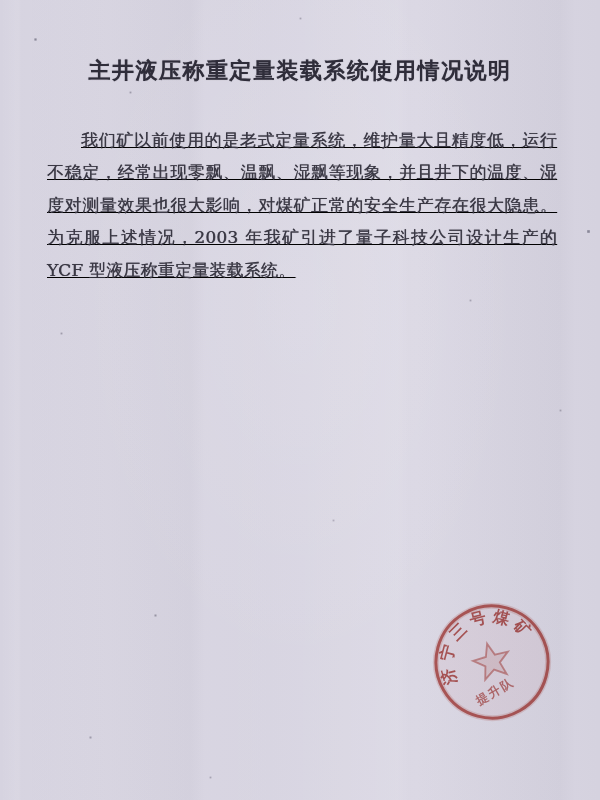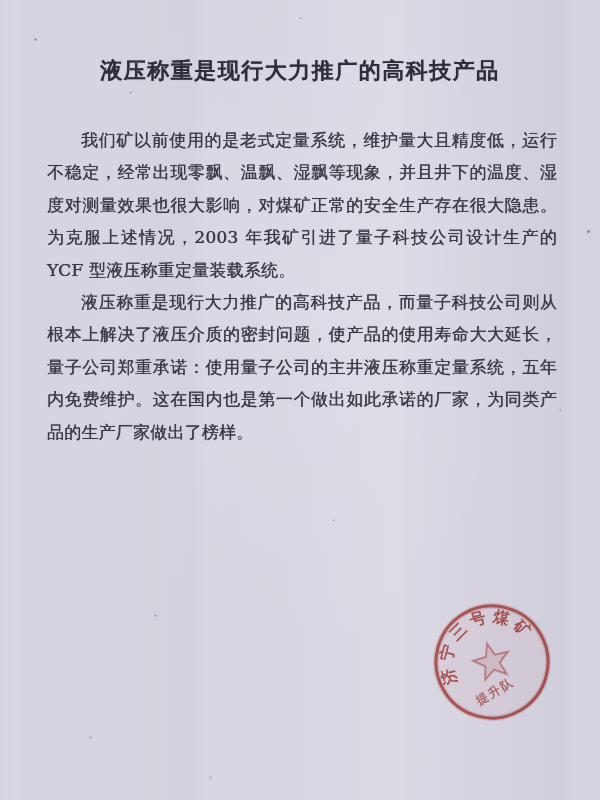--- a/index.html
+++ b/index.html
@@ -57,20 +57,21 @@
     color: #2f2d3a;
     filter: blur(0.35px);
     text-shadow: 0 0 0.8px rgba(47,45,58,0.55);
   }
   .content {
     position: absolute;
     left: 47px;
     right: 43px;
     top: 124px;
     filter: blur(0.3px);
+    text-decoration: underline;
   }
   .content p {
     margin: 0;
     text-indent: 2em;
     font-size: 17px;
     line-height: 32.4px;
     text-align: justify;
     letter-spacing: 0.2px;
     color: #3a3844;
     text-shadow: 0.35px 0 0 rgba(58,56,68,0.75), 0 0 1px rgba(58,56,68,0.30);
@@ -115,25 +116,24 @@
     fill: rgba(178,54,48,0.70);
   }
 </style>
 </head>
 <body>
 
 <div class="page">
   <div class="scan-bands"></div>
   <div class="noise"></div>
 
-  <h1 class="title">液压称重是现行大力推广的高科技产品</h1>
+  <h1 class="title">主井液压称重定量装载系统使用情况说明</h1>
 
   <div class="content">
     <p>我们矿以前使用的是老式定量系统，维护量大且精度低，运行不稳定，经常出现零飘、温飘、湿飘等现象，并且井下的温度、湿度对测量效果也很大影响，对煤矿正常的安全生产存在很大隐患。为克服上述情况，2003 年我矿引进了量子科技公司设计生产的 YCF 型液压称重定量装载系统。</p>
-    <p>液压称重是现行大力推广的高科技产品，而量子科技公司则从根本上解决了液压介质的密封问题，使产品的使用寿命大大延长，量子公司郑重承诺：使用量子公司的主井液压称重定量系统，五年内免费维护。这在国内也是第一个做出如此承诺的厂家，为同类产品的生产厂家做出了榜样。</p>
   </div>
 
   <div class="stamp">
     <svg width="160" height="160" viewBox="-80 -80 160 160">
       <defs>
         <path id="arcPath" d="M -40,0 A 40 40 0 1 1 40,0"></path>
       </defs>
       <g transform="rotate(-30)">
         <circle r="56" class="ring-haze"></circle>
         <circle r="56" class="ring"></circle>

